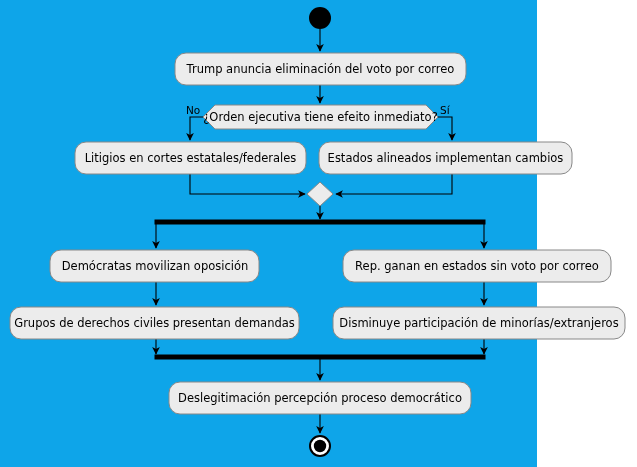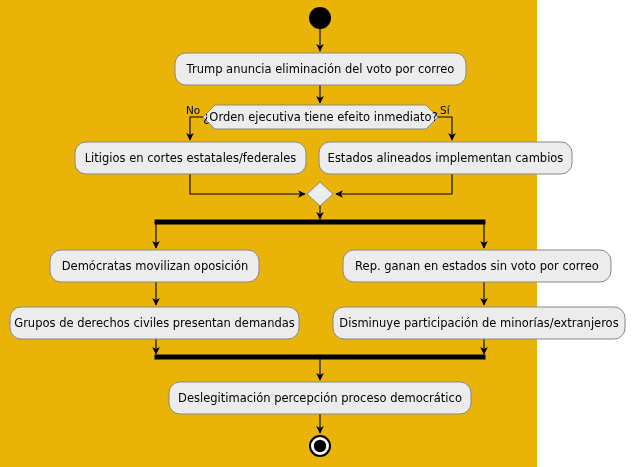--- a/index.html
+++ b/index.html
@@ -10,21 +10,21 @@
   body {
     width: 637px;
     height: 467px;
     font-family: "DejaVu Sans", sans-serif;
     overflow: hidden;
   }
   #diagram-root {
     position: relative;
     width: 537px;
     height: 467px;
-    background: #eab308;
+    background: #0ea5e9;
   }
   svg#activity-diagram {
     display: block;
     width: 637px;
     height: 467px;
   }
   .node-shape {
     fill: #ECECEC;
     stroke: #888888;
     stroke-width: 1;

